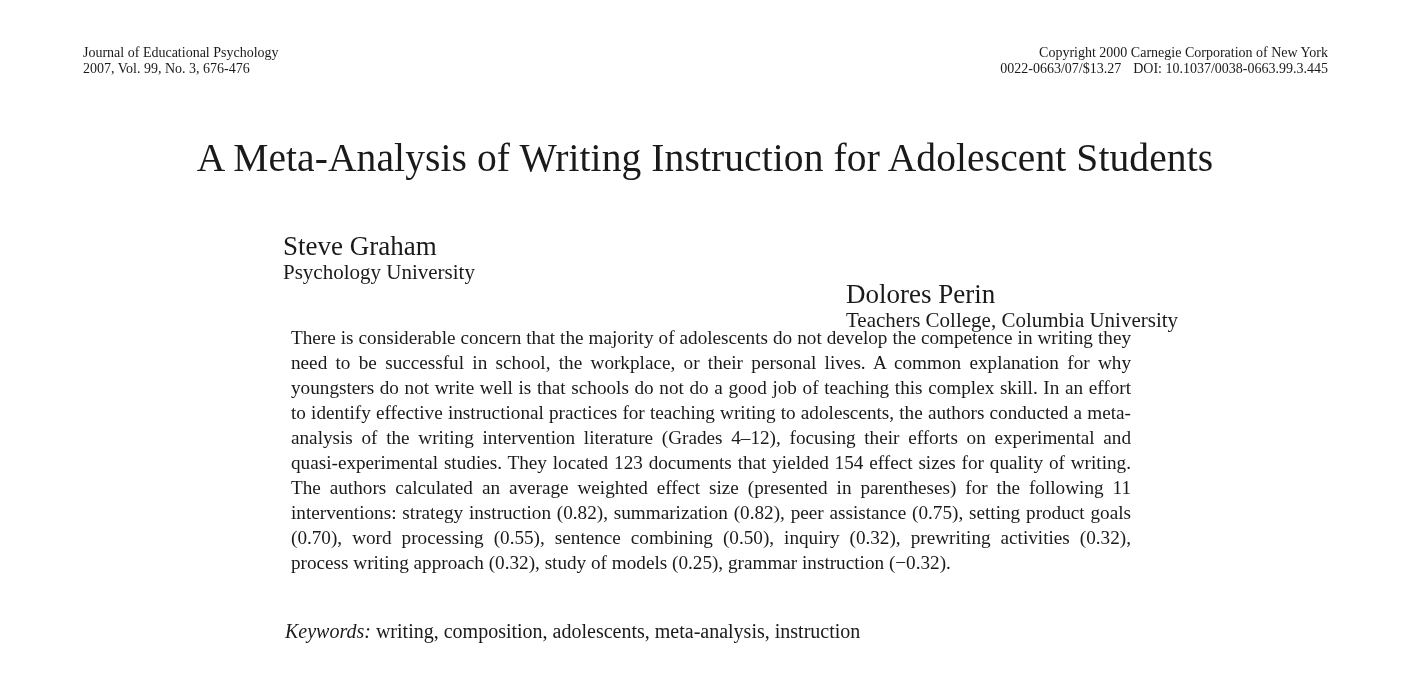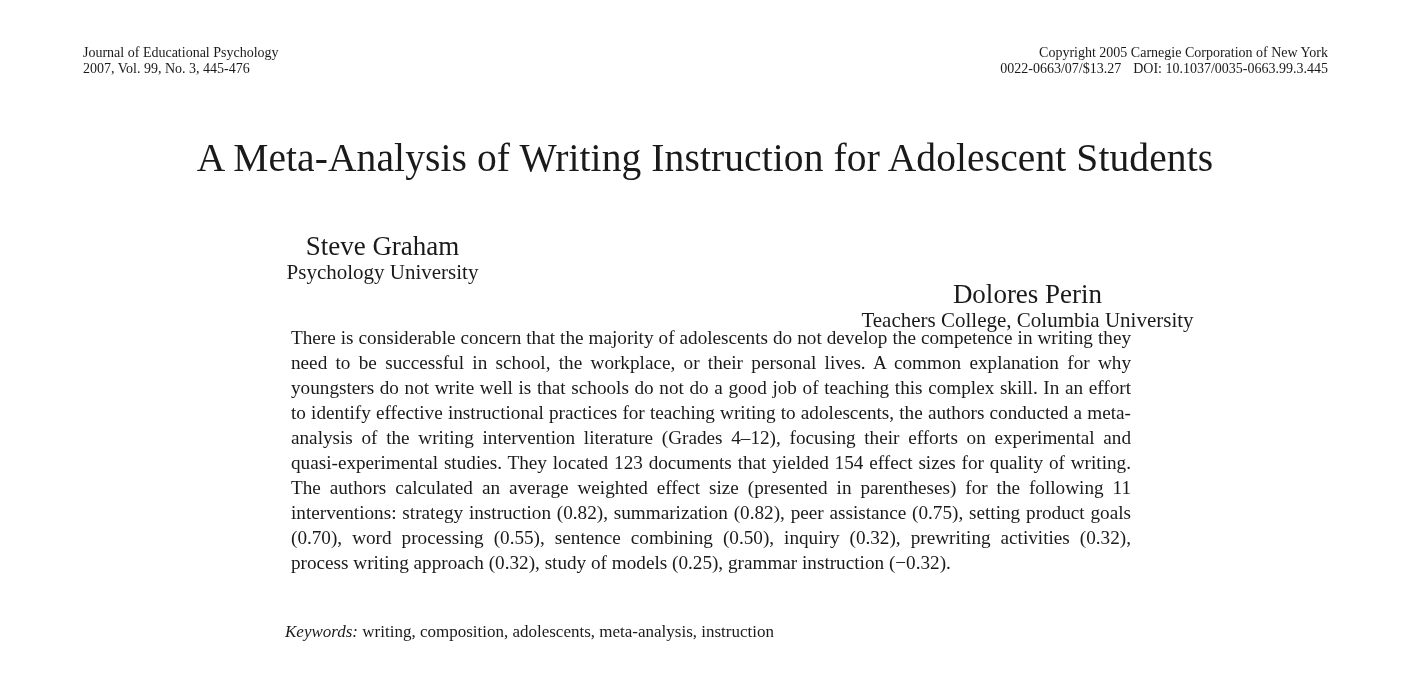--- a/index.html
+++ b/index.html
@@ -41,21 +41,21 @@
       top: 134px;
       text-align: center;
       font-size: 39.5px;
       line-height: 48px;
       font-weight: normal;
       margin: 0;
       letter-spacing: 0.1px;
     }
     .author {
       position: absolute;
-      text-align: center;
+      text-align: left;
     }
     .author .name {
       font-size: 27px;
       line-height: 28px;
       display: block;
     }
     .author .affil {
       font-size: 21px;
       line-height: 24px;
       display: block;
@@ -78,39 +78,39 @@
       width: 840px;
       font-size: 19.2px;
       line-height: 25px;
       text-align: justify;
       margin: 6px;
     }
     .keywords {
       position: absolute;
       left: 285px;
       top: 619px;
-      font-size: 17px;
+      font-size: 20px;
       line-height: 25px;
       margin: 0;
     }
     .keywords .label {
       font-style: italic;
     }
   </style>
 </head>
 <body>
 
 <div class="header-left">
   <div>Journal of Educational Psychology</div>
-  <div>2007, Vol. 99, No. 3, 445-476</div>
+  <div>2007, Vol. 99, No. 3, 676-476</div>
 </div>
 
 <div class="header-right">
-  <div>Copyright 2005 Carnegie Corporation of New York</div>
-  <div><span>0022-0663/07/$13.27</span><span class="gap"></span><span>DOI: 10.1037/0035-0663.99.3.445</span></div>
+  <div>Copyright 2000 Carnegie Corporation of New York</div>
+  <div><span>0022-0663/07/$13.27</span><span class="gap"></span><span>DOI: 10.1037/0038-0663.99.3.445</span></div>
 </div>
 
 <h1 class="title">A Meta-Analysis of Writing Instruction for Adolescent Students</h1>
 
 <div class="author author-1">
   <span class="name">Steve Graham</span>
   <span class="affil">Psychology University</span>
 </div>
 
 <div class="author author-2">

